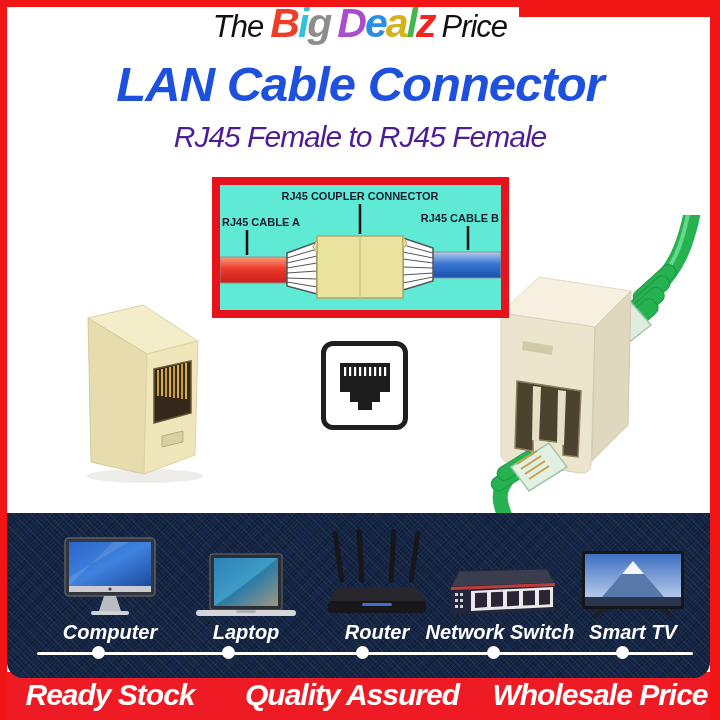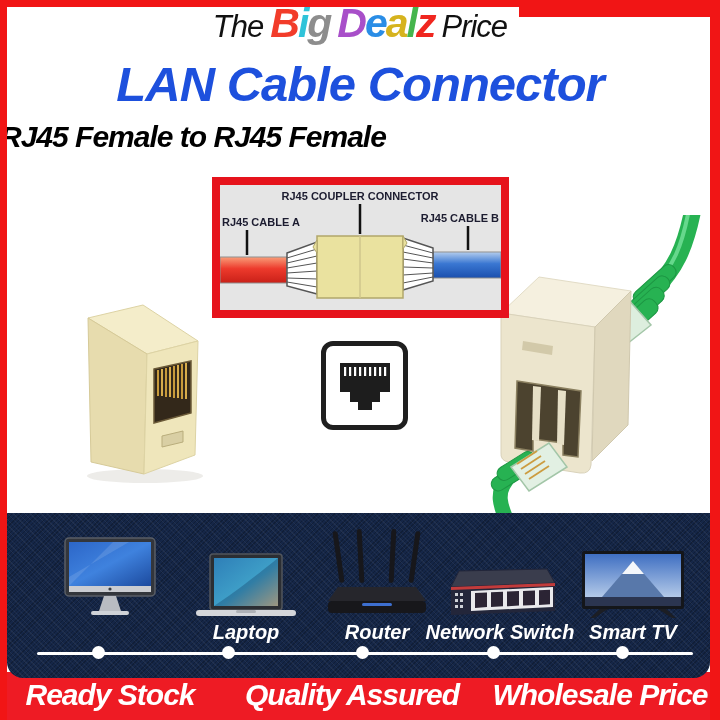--- a/index.html
+++ b/index.html
@@ -15,25 +15,25 @@
   .bar-right{position:absolute;left:710px;top:0;width:10px;height:720px;background:#f11515;z-index:7;}
   .bar-bottom{position:absolute;left:0;top:672px;width:720px;height:48px;background:#ee1b24;z-index:2;}
   
   .logo{position:absolute;left:0;top:3px;width:720px;display:flex;justify-content:center;align-items:baseline;gap:7px;z-index:8;}
   .logo .word{display:flex;align-items:baseline;}
   .logo .black{font-style:italic;font-weight:400;font-size:31px;color:#111;letter-spacing:-1px;}
   .logo .lt{font-style:italic;font-weight:800;font-size:41px;letter-spacing:-2px;line-height:1;}
   
   .title{position:absolute;left:0;top:56px;width:720px;text-align:center;
     font-size:49px;font-weight:800;font-style:italic;color:#1d50dd;letter-spacing:-1px;}
-  .subtitle{position:absolute;left:0;top:120px;width:720px;
-    font-size:30px;font-weight:700;font-style:italic;color:#000000;letter-spacing:-1px;}
+  .subtitle{position:absolute;left:0;top:120px;width:720px;text-align:center;
+    font-size:30px;font-weight:400;font-style:italic;color:#4c1d95;letter-spacing:-1px;}
   
   .diagram{position:absolute;left:212px;top:177px;width:297px;height:141px;
-    border:8px solid #e6131c;background:#e5e5e5;z-index:3;}
+    border:8px solid #e6131c;background:#5eead4;z-index:3;}
   
   .prod-left{position:absolute;left:50px;top:292px;z-index:2;}
   .rj45-icon{position:absolute;left:321px;top:341px;width:87px;height:89px;border:5px solid #1f1f1f;
     border-radius:12px;background:#fff;display:flex;align-items:center;justify-content:center;z-index:3;}
   .prod-right{position:absolute;left:477px;top:215px;z-index:2;}
   
   .band{position:absolute;left:7px;top:513px;width:703px;height:165px;z-index:3;
     background-color:#152647;border-radius:0 0 16px 16px;
     background-image:
       repeating-linear-gradient(45deg,rgba(255,255,255,.05) 0 1px,transparent 1px 4px),
@@ -242,20 +242,21 @@
             </defs>
           <rect x="2" y="1" width="90" height="58" rx="4" fill="#33363c" stroke="#5a5e66" stroke-width="1.5"></rect>
           <rect x="6" y="5" width="82" height="44" fill="url(#gImac)"></rect>
           <path d="M6,49 L50,5 L66,5 L6,40 Z" fill="rgba(255,255,255,0.12)"></path>
           <rect x="6" y="49" width="82" height="6" fill="#caccd1"></rect>
           <circle cx="47" cy="52" r="1.6" fill="#3a3d42"></circle>
           <polygon points="41,59 53,59 58,74 36,74" fill="#b9bcc2"></polygon>
           <rect x="28" y="74" width="38" height="4" rx="2" fill="#cfd2d7"></rect>
         </svg>
       </div>
+      <div class="lbl">Computer</div>
     </div>
 
     <div class="device dev-1">
       <div class="img">
         <svg width="104" height="66" viewBox="0 0 104 66">
           <defs>
               <linearGradient id="gLap" x1="0" y1="0" x2="1" y2="1">
             <stop offset="0" stop-color="#2e7fb8"></stop>
                 <stop offset="0.55" stop-color="#3fa0c8"></stop>
                 <stop offset="1" stop-color="#e8c890"></stop>

